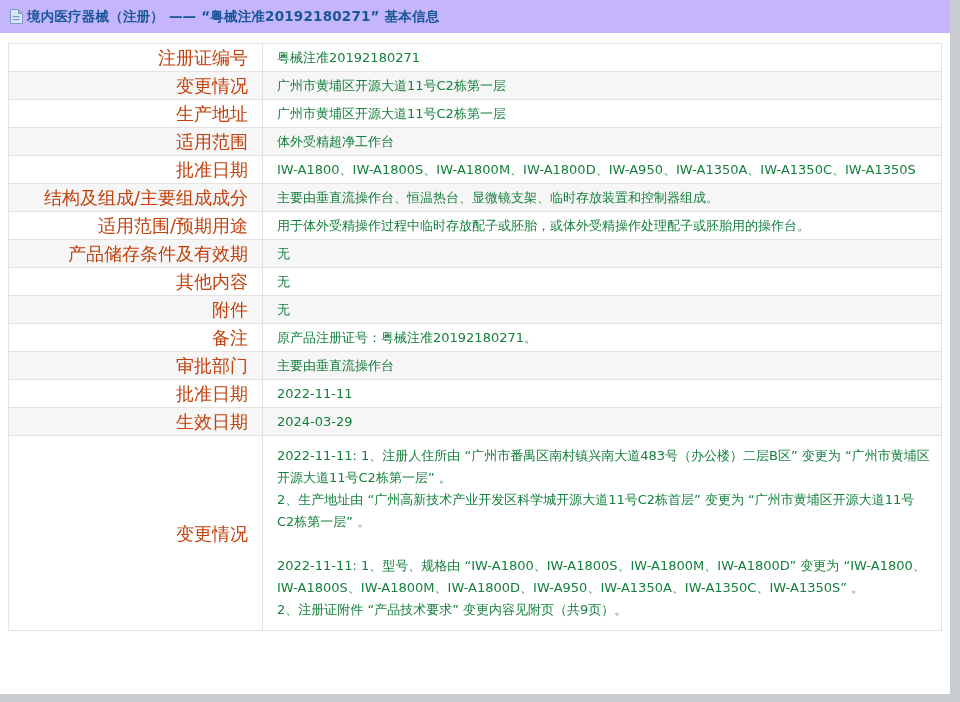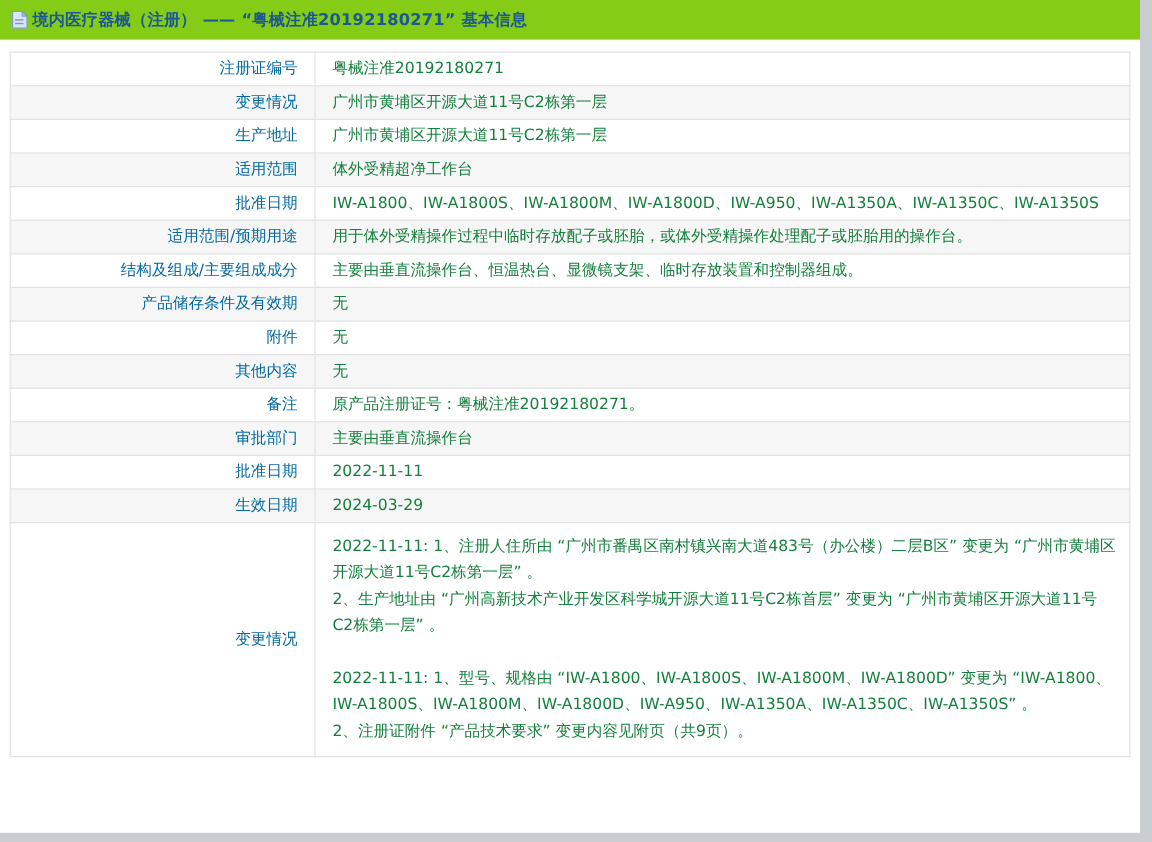--- a/index.html
+++ b/index.html
@@ -10,21 +10,21 @@
     overflow: hidden;
   }
   .page {
     position: absolute; left: 0; top: 0;
     width: 950px; height: 694px;
     background: #ffffff;
   }
   
   .topbar {
     height: 33px; width: 100%;
-    background: #84cc16;
+    background: #c4b5fd;
     display: flex; align-items: center;
     padding-left: 9px;
   }
   .doc-icon { width: 14px; height: 15px; margin-right: 4px; flex: 0 0 auto; }
   .topbar-title {
     color: #1b5796;
     font-size: 13.5px;
     font-weight: bold;
     letter-spacing: 0.2px;
     white-space: nowrap;
@@ -39,22 +39,22 @@
   table.info, table.info td, table.info th {
     border: 1px solid #e2e2e2;
   }
   table.info { border: 1px solid #c3c3c3; }
   table.info tr:nth-child(even) { background: #f6f6f6; }
   table.info tr:nth-child(odd)  { background: #ffffff; }
   th.lbl {
     width: 254px;
     text-align: right;
     font-weight: normal;
-    color: #0369a1;
-    font-size: 13px;
+    color: #c2410c;
+    font-size: 18px;
     padding: 6px 14px 6px 6px;
     line-height: 15px;
     vertical-align: middle;
     white-space: nowrap;
   }
   td.val {
     color: #15803d;
     font-size: 13px;
     padding: 6px 10px 6px 14px;
     line-height: 15px;
@@ -99,37 +99,37 @@
         </tr>
         <tr>
           <th class="lbl">适用范围</th>
           <td class="val">体外受精超净工作台</td>
         </tr>
         <tr>
           <th class="lbl">批准日期</th>
           <td class="val">IW-A1800、IW-A1800S、IW-A1800M、IW-A1800D、IW-A950、IW-A1350A、IW-A1350C、IW-A1350S</td>
         </tr>
         <tr>
+          <th class="lbl">结构及组成/主要组成成分</th>
+          <td class="val">主要由垂直流操作台、恒温热台、显微镜支架、临时存放装置和控制器组成。</td>
+        </tr>
+        <tr>
           <th class="lbl">适用范围/预期用途</th>
           <td class="val">用于体外受精操作过程中临时存放配子或胚胎，或体外受精操作处理配子或胚胎用的操作台。</td>
-        </tr>
-        <tr>
-          <th class="lbl">结构及组成/主要组成成分</th>
-          <td class="val">主要由垂直流操作台、恒温热台、显微镜支架、临时存放装置和控制器组成。</td>
         </tr>
         <tr>
           <th class="lbl">产品储存条件及有效期</th>
           <td class="val">无</td>
         </tr>
         <tr>
-          <th class="lbl">附件</th>
+          <th class="lbl">其他内容</th>
           <td class="val">无</td>
         </tr>
         <tr>
-          <th class="lbl">其他内容</th>
+          <th class="lbl">附件</th>
           <td class="val">无</td>
         </tr>
         <tr>
           <th class="lbl">备注</th>
           <td class="val">原产品注册证号：粤械注准20192180271。</td>
         </tr>
         <tr>
           <th class="lbl">审批部门</th>
           <td class="val">主要由垂直流操作台</td>
         </tr>

